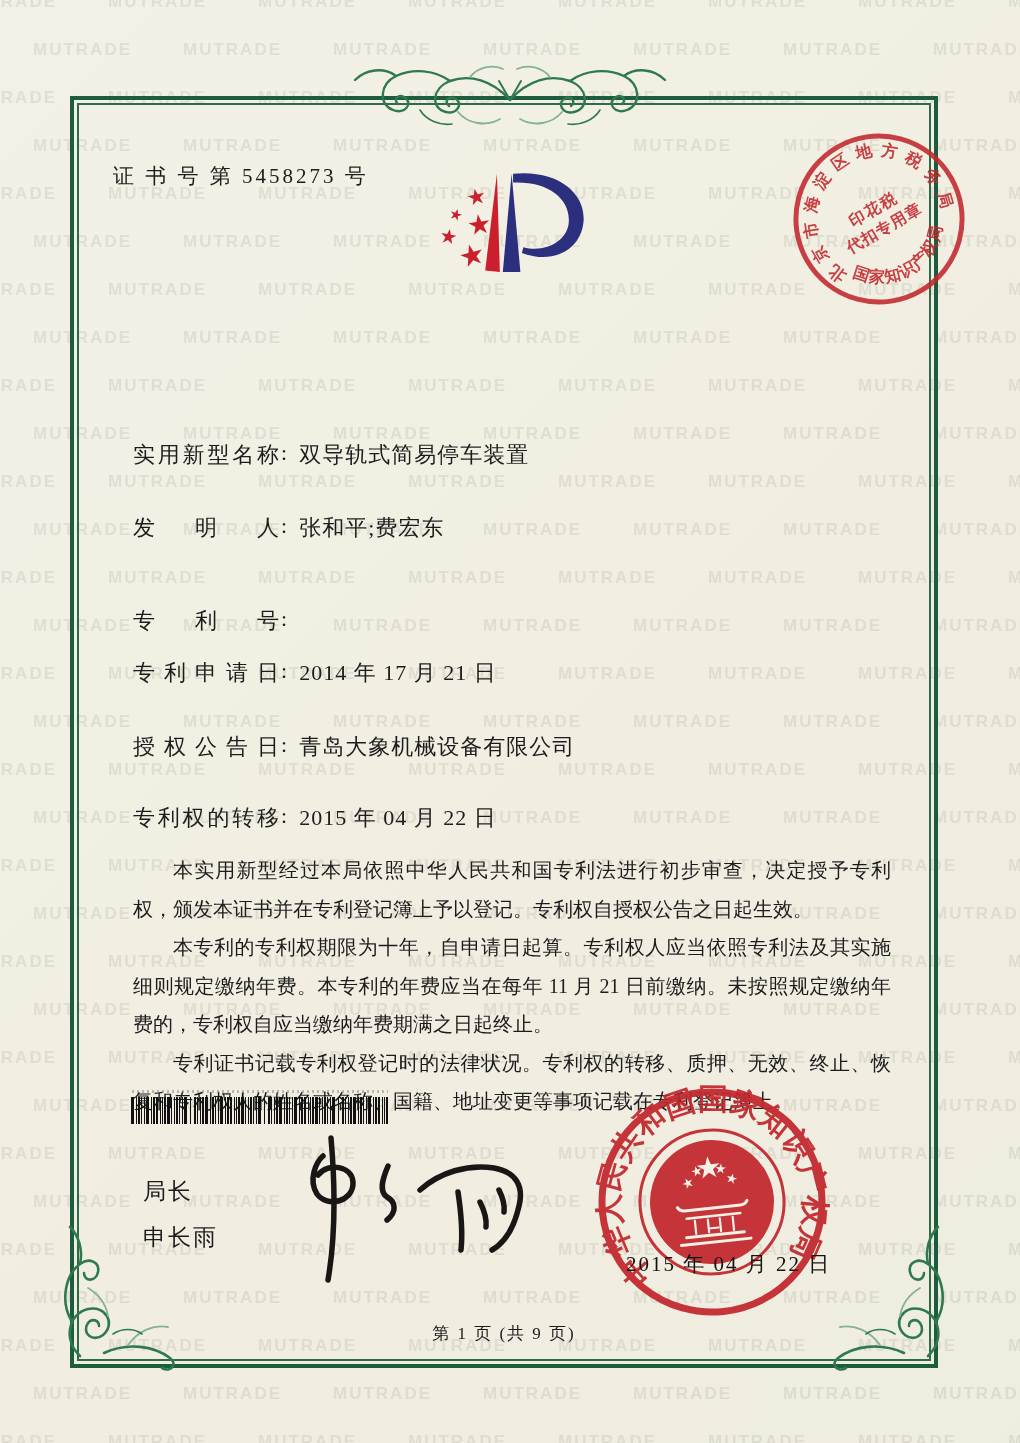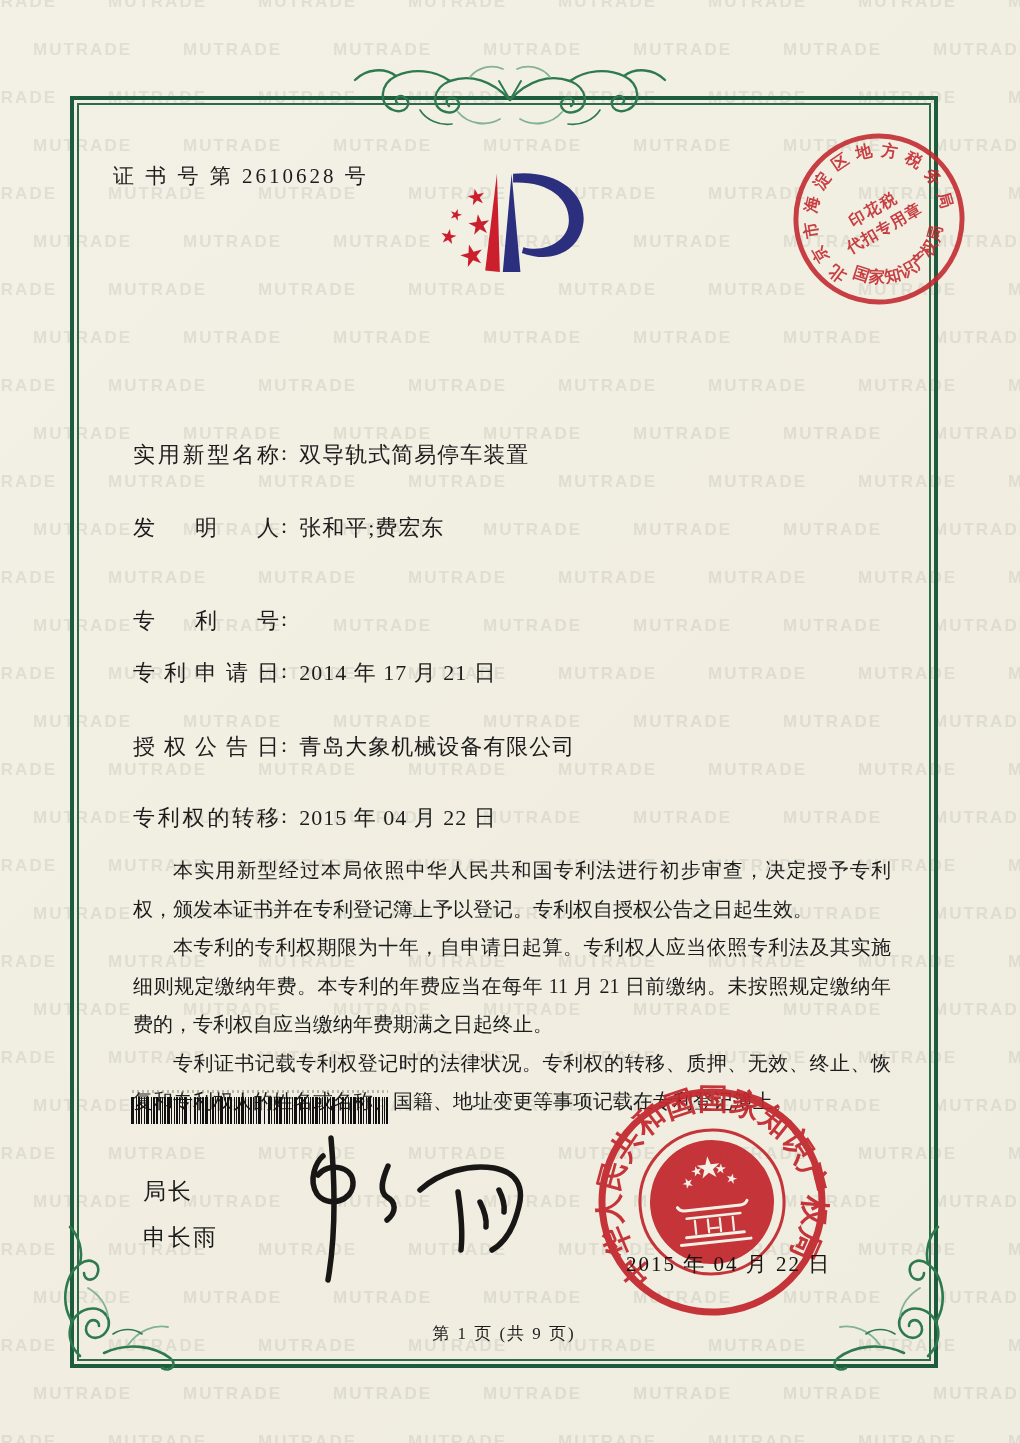--- a/index.html
+++ b/index.html
@@ -370,21 +370,21 @@
       <path d="M46,129 C70,118 96,122 112,134 C120,140 113,149 104,144"></path>
       <path d="M70,121 C80,107 96,100 110,103" stroke="var(--orn-green-lt)" stroke-width="1.8"></path>
       <path d="M30,64 C40,70 48,80 50,92" stroke="var(--orn-green-lt)" stroke-width="1.8"></path>
       <path d="M55,110 C64,104 76,104 84,110" stroke-width="1.6"></path>
     </g>
   </svg>
 </div>
 
 <div class="content">
 
-  <div class="cert-no">证 书 号 第 2610628 号</div>
+  <div class="cert-no">证 书 号 第 5458273 号</div>
 
   <div class="logo">
     <svg viewBox="0 0 120 90">
       <polygon points="47,6 39,72 49,73" fill="var(--logo-red)"></polygon>
       <polygon points="57,6 51,73 63,73" fill="var(--logo-blue)"></polygon>
       <path d="M58,6 C88,3 108,19 106,39 C104,58 85,68 64,60 L65,56 C80,60 95,52 96,39 C97,23 82,11 58,12 Z" fill="var(--logo-blue)"></path>
       <g fill="var(--logo-red)">
         <use href="#star" transform="translate(33,22) scale(6) rotate(-12)"></use>
         <use href="#star" transform="translate(19,34) scale(4.2) rotate(18)"></use>
         <use href="#star" transform="translate(35,41) scale(7.5) rotate(-8)"></use>

